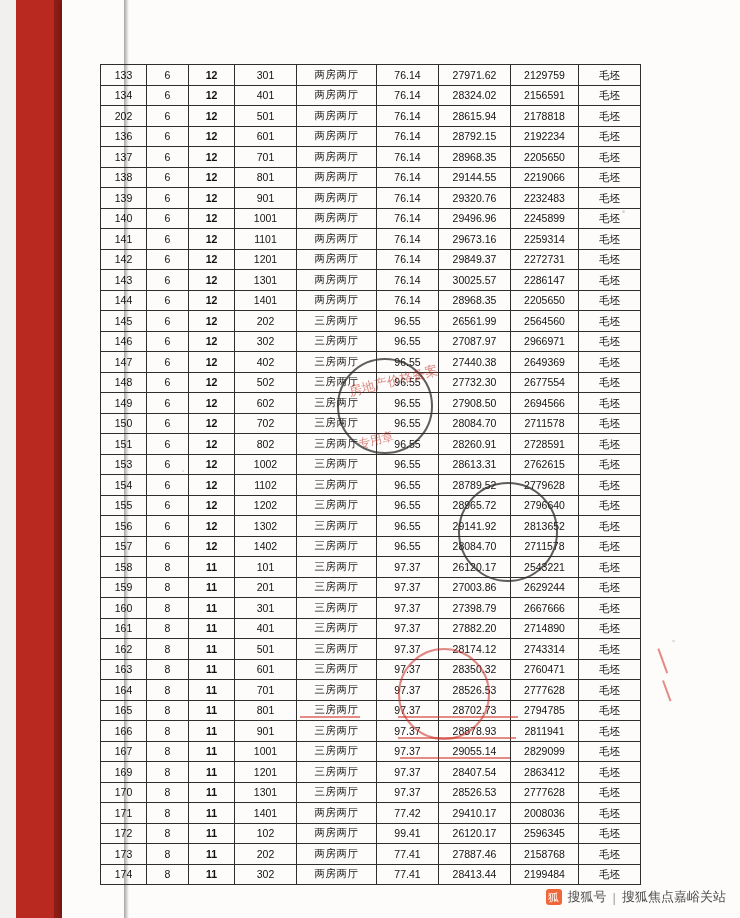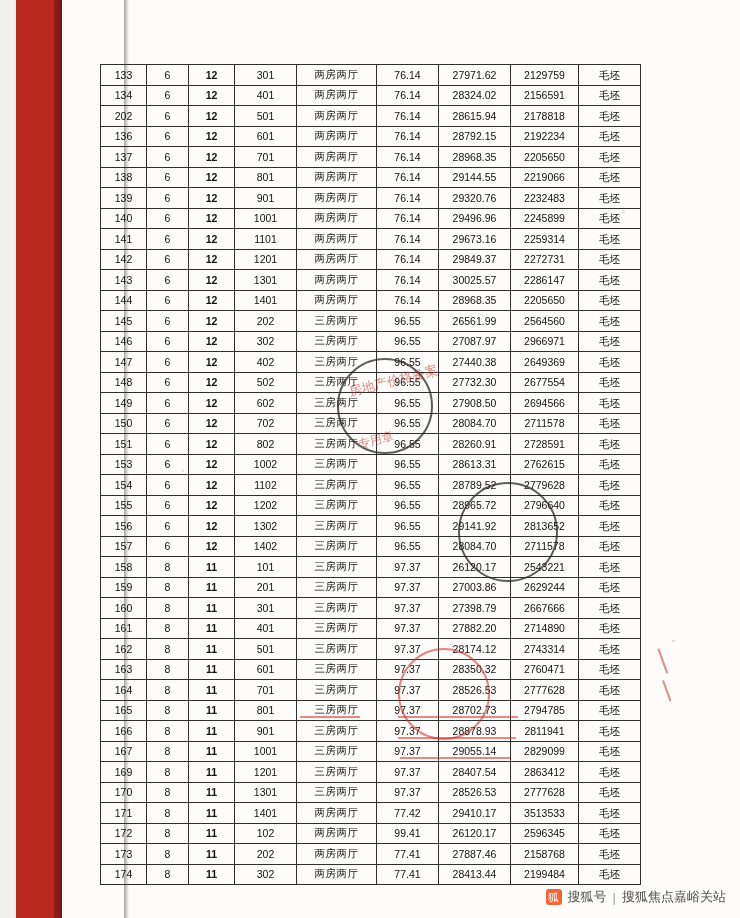--- a/index.html
+++ b/index.html
@@ -528,21 +528,21 @@
             <td class="c-fin">毛坯</td>
           </tr>
           <tr>
             <td class="c-idx">171</td>
             <td class="c-bld">8</td>
             <td class="c-flr">11</td>
             <td class="c-room">1401</td>
             <td class="c-type">两房两厅</td>
             <td class="c-area">77.42</td>
             <td class="c-price">29410.17</td>
-            <td class="c-total">3513533</td>
+            <td class="c-total">2008036</td>
             <td class="c-fin">毛坯</td>
           </tr>
           <tr>
             <td class="c-idx">172</td>
             <td class="c-bld">8</td>
             <td class="c-flr">11</td>
             <td class="c-room">102</td>
             <td class="c-type">两房两厅</td>
             <td class="c-area">99.41</td>
             <td class="c-price">26120.17</td>

